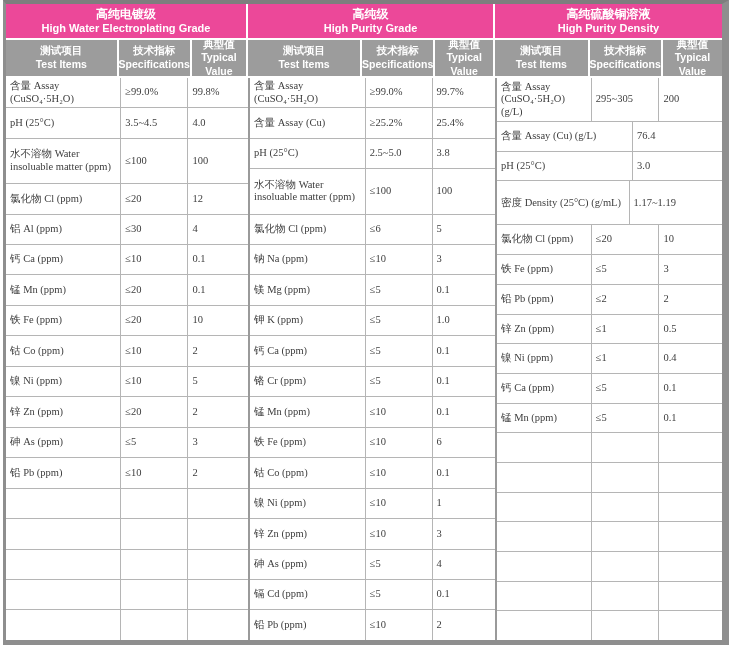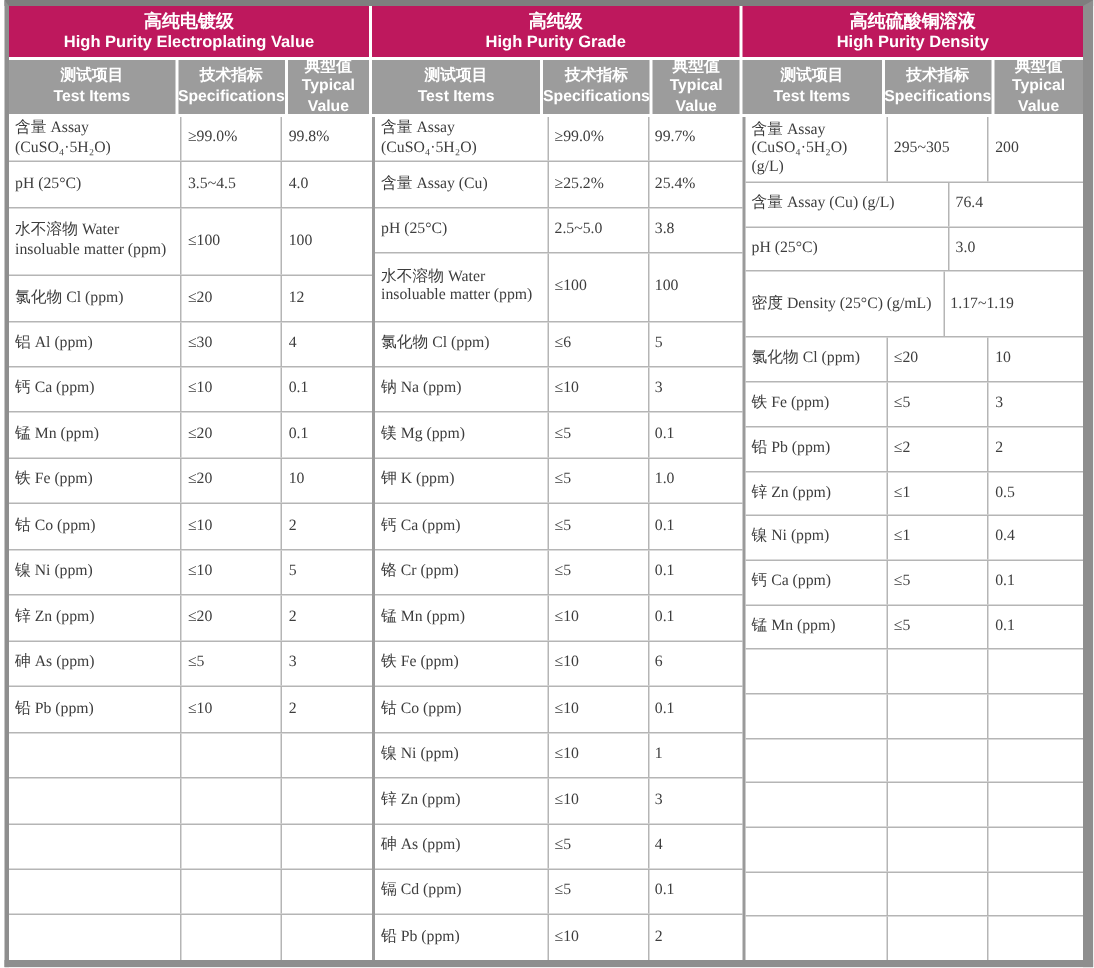--- a/index.html
+++ b/index.html
@@ -16,21 +16,21 @@
     border-right:7px solid #8e8e8e;
     border-bottom:5px solid #8e8e8e;
     display:flex;
   }
   .section{display:flex;flex-direction:column;box-sizing:border-box;}
   .section.s1{width:242px;}
   .section.s2{width:247px;}
   .section.s3{width:227px;}
 
   .title{
-    height:34px;margin-bottom:2px;background:#be185d;color:#ffffff;
+    height:34px;margin-bottom:2px;background:#ec4899;color:#ffffff;
     display:flex;flex-direction:column;align-items:center;justify-content:center;
     text-align:center;font-weight:bold;line-height:1.25;
   }
   .s1 .title,.s2 .title{margin-right:2px;}
   .title .zh{font-size:12px;}
   .title .en{font-size:11px;}
 
   .colheads{display:flex;height:36px;margin-bottom:2px;}
   .s1 .colheads,.s2 .colheads{margin-right:2px;}
   .colhead{
@@ -60,21 +60,21 @@
 </style>
 </head>
 <body>
 
 <div id="stage">
   <div class="frame">
 
     <div class="section s1">
       <div class="title">
         <span class="zh">高纯电镀级</span>
-        <span class="en">High Purity Electroplating Value</span>
+        <span class="en">High Water Electroplating Grade</span>
       </div>
       <div class="colheads">
         <div class="colhead c1">
           <span>测试项目</span>
           <span>Test Items</span>
         </div>
         <div class="colhead c2">
           <span>技术指标</span>
           <span>Specifications</span>
         </div>

